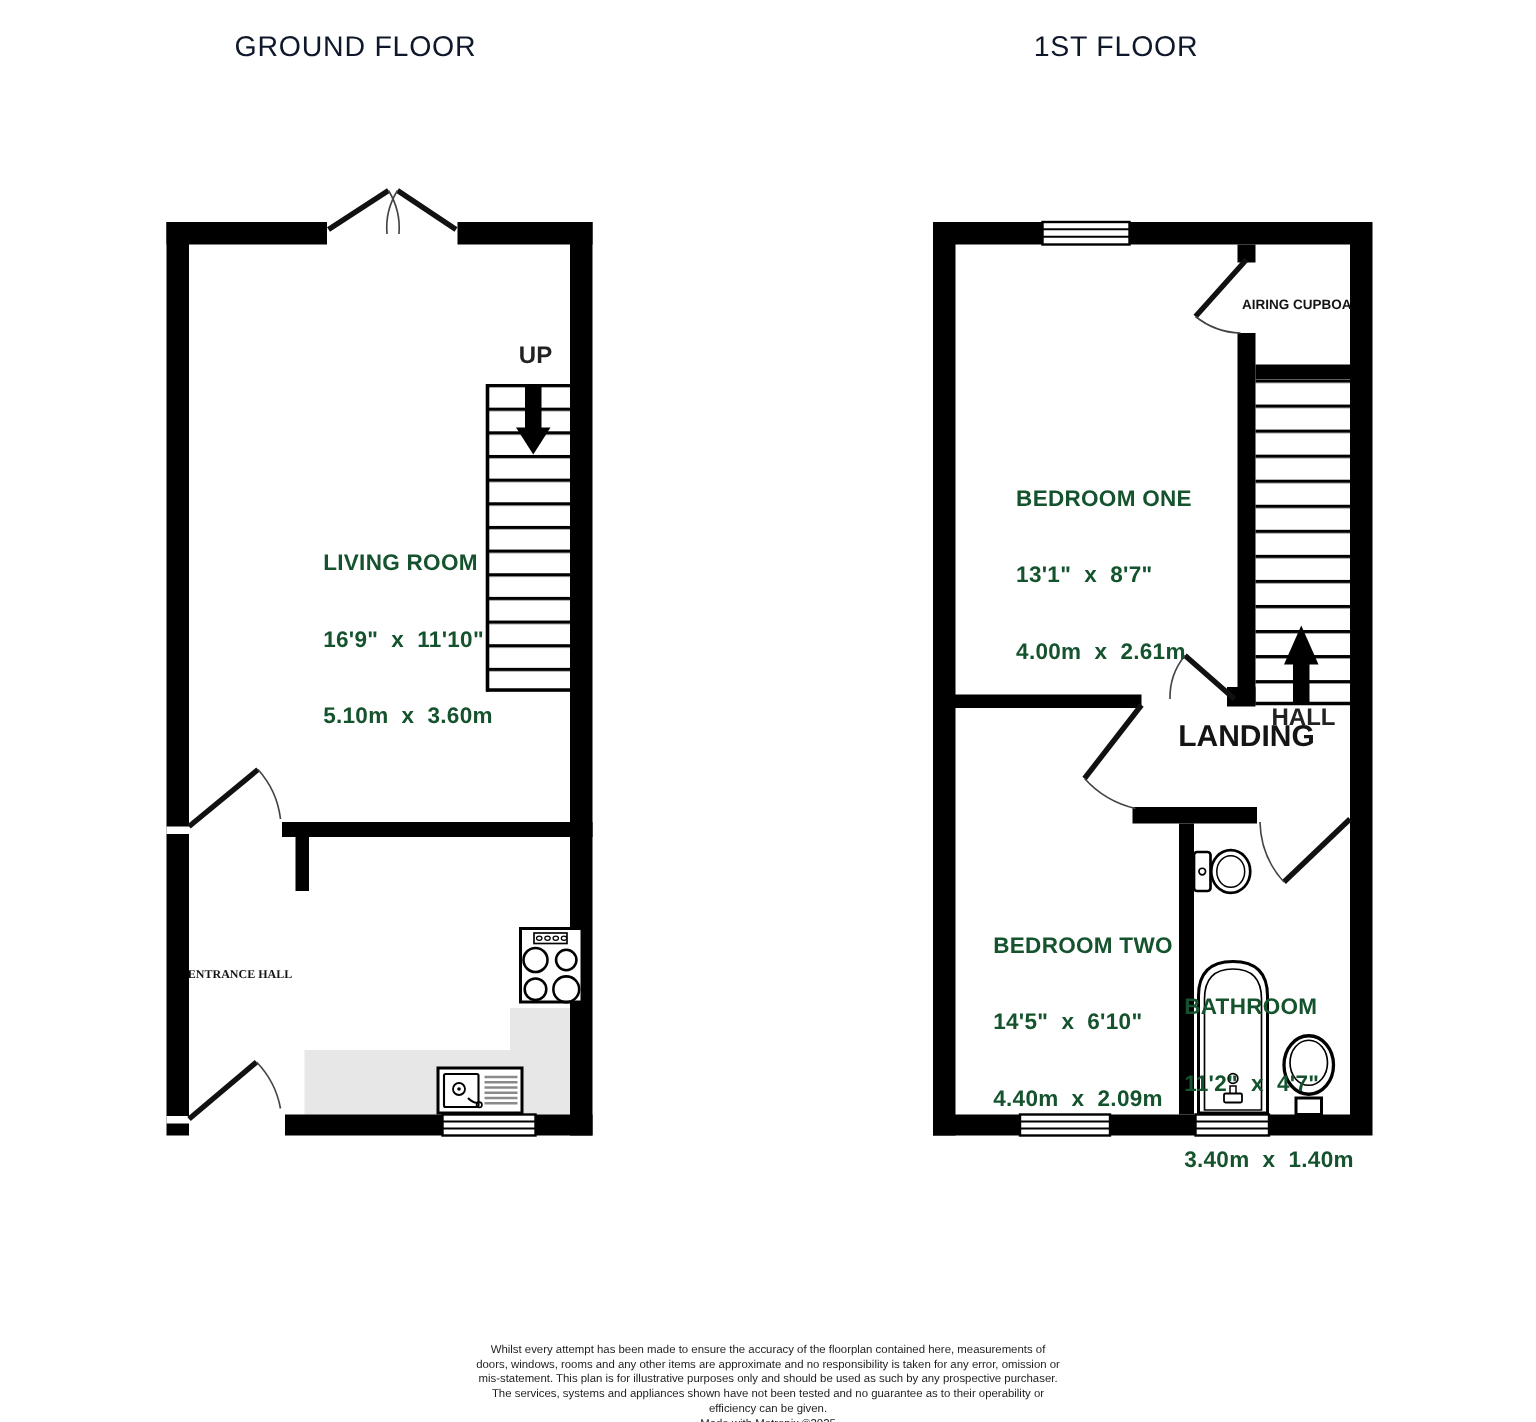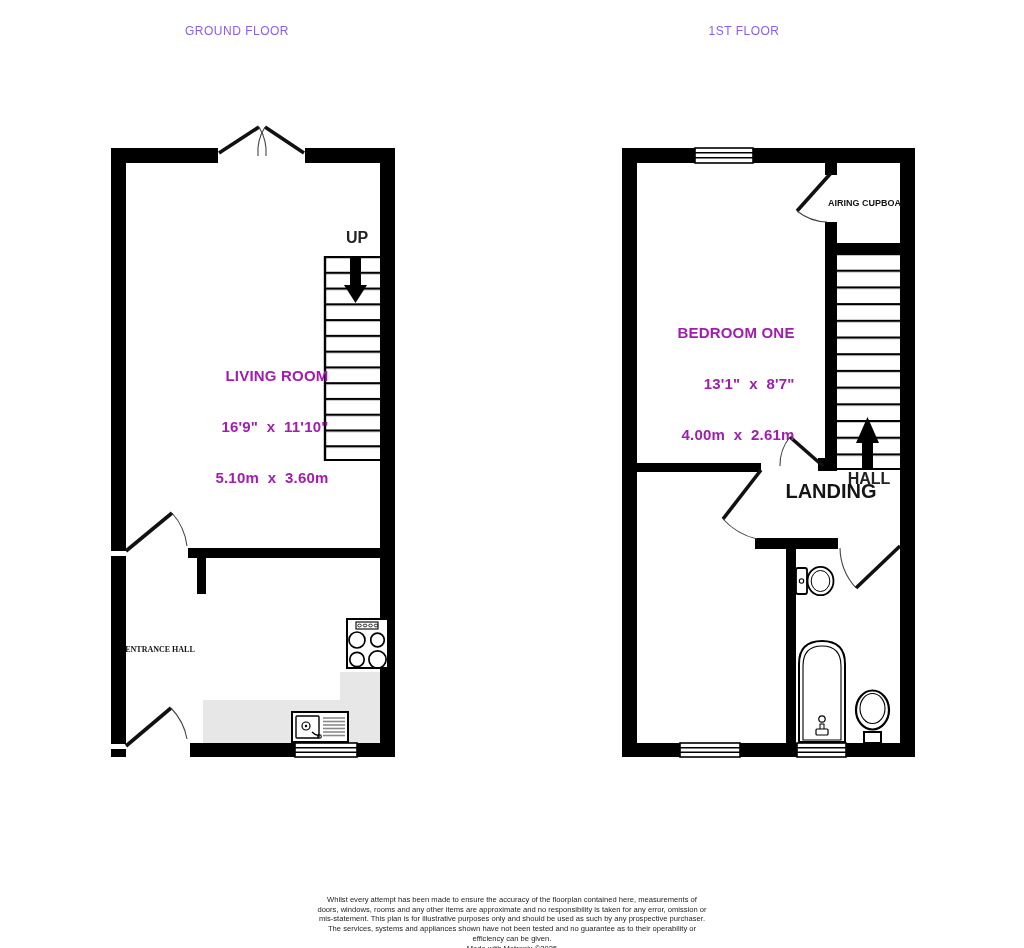--- a/index.html
+++ b/index.html
@@ -1,22 +1,22 @@
 <!DOCTYPE html>
 <html><head>
 <meta charset="utf-8">
 <style>
   html,body{margin:0;padding:0;background:#ffffff;}
   #stage{position:relative;width:1024px;height:948px;background:#fff;overflow:hidden;
          font-family:"Liberation Sans",sans-serif;}
   svg{position:absolute;left:0;top:0;}
-  .floor-title{position:absolute;transform:translateX(-50%);font-size:12px;line-height:15px;
-               color:#8b5cf6;letter-spacing:.5px;white-space:pre;}
-  .room-label{position:absolute;transform:translateX(-50%);text-align:right;font-weight:bold;
-              font-size:15px;line-height:17px;color:#a21caf;white-space:pre;letter-spacing:.2px;z-index:3;}
+  .floor-title{position:absolute;transform:translateX(-50%);font-size:19px;line-height:15px;
+               color:#0f172a;letter-spacing:.5px;white-space:pre;}
+  .room-label{position:absolute;transform:translateX(-50%);text-align:left;font-weight:bold;
+              font-size:15px;line-height:17px;color:#14532d;white-space:pre;letter-spacing:.2px;z-index:3;}
   .small-label{position:absolute;transform:translateX(-50%);font-weight:bold;font-size:8px;
                line-height:10px;color:#141414;white-space:pre;z-index:3;font-family:Liberation Serif, serif;}
   .dir-label{position:absolute;transform:translateX(-50%);font-size:16px;line-height:13px;
              color:#222;white-space:pre;z-index:3;font-weight:bold;}
   .landing-label{position:absolute;transform:translateX(-50%);font-weight:bold;font-size:20px;
                  line-height:16px;color:#141414;white-space:pre;z-index:3;}
   .clip-label{position:absolute;overflow:hidden;font-weight:bold;font-size:9px;line-height:12px;
               color:#141414;white-space:nowrap;z-index:2;}
   .footer{position:absolute;left:512px;top:895px;transform:translateX(-50%);width:392px;
           font-size:7.6px;line-height:9.7px;text-align:center;color:#1c1c1c;z-index:3;}
@@ -215,21 +215,31 @@
     <div>5.10m  x  3.60m</div>
   </div>
 
 
   <div class="room-label" style="left:736px;top:290px">
     <div>BEDROOM ONE</div>
     <div>13'1"  x  8'7"</div>
     <div>4.00m  x  2.61m</div>
   </div>
 
-
+  <div class="room-label" style="left:722px;top:588px">
+    <div>BEDROOM TWO</div>
+    <div>14'5"  x  6'10"</div>
+    <div>4.40m  x  2.09m</div>
+  </div>
+
+  <div class="room-label" style="left:846px;top:629px">
+    <div>BATHROOM</div>
+    <div>11'2"  x  4'7"</div>
+    <div>3.40m  x  1.40m</div>
+  </div>
 
   <div class="small-label" style="left:160px;top:645px">ENTRANCE HALL</div>
 
   <div class="clip-label" style="left:828px;top:197px;width:73px">AIRING CUPBOARD</div>
 
   <div class="landing-label" style="left:831px;top:483px">LANDING</div>
 
   <div class="dir-label" style="left:357px;top:231px">UP</div>
   <div class="dir-label" style="left:869px;top:472px">HALL</div>
 

